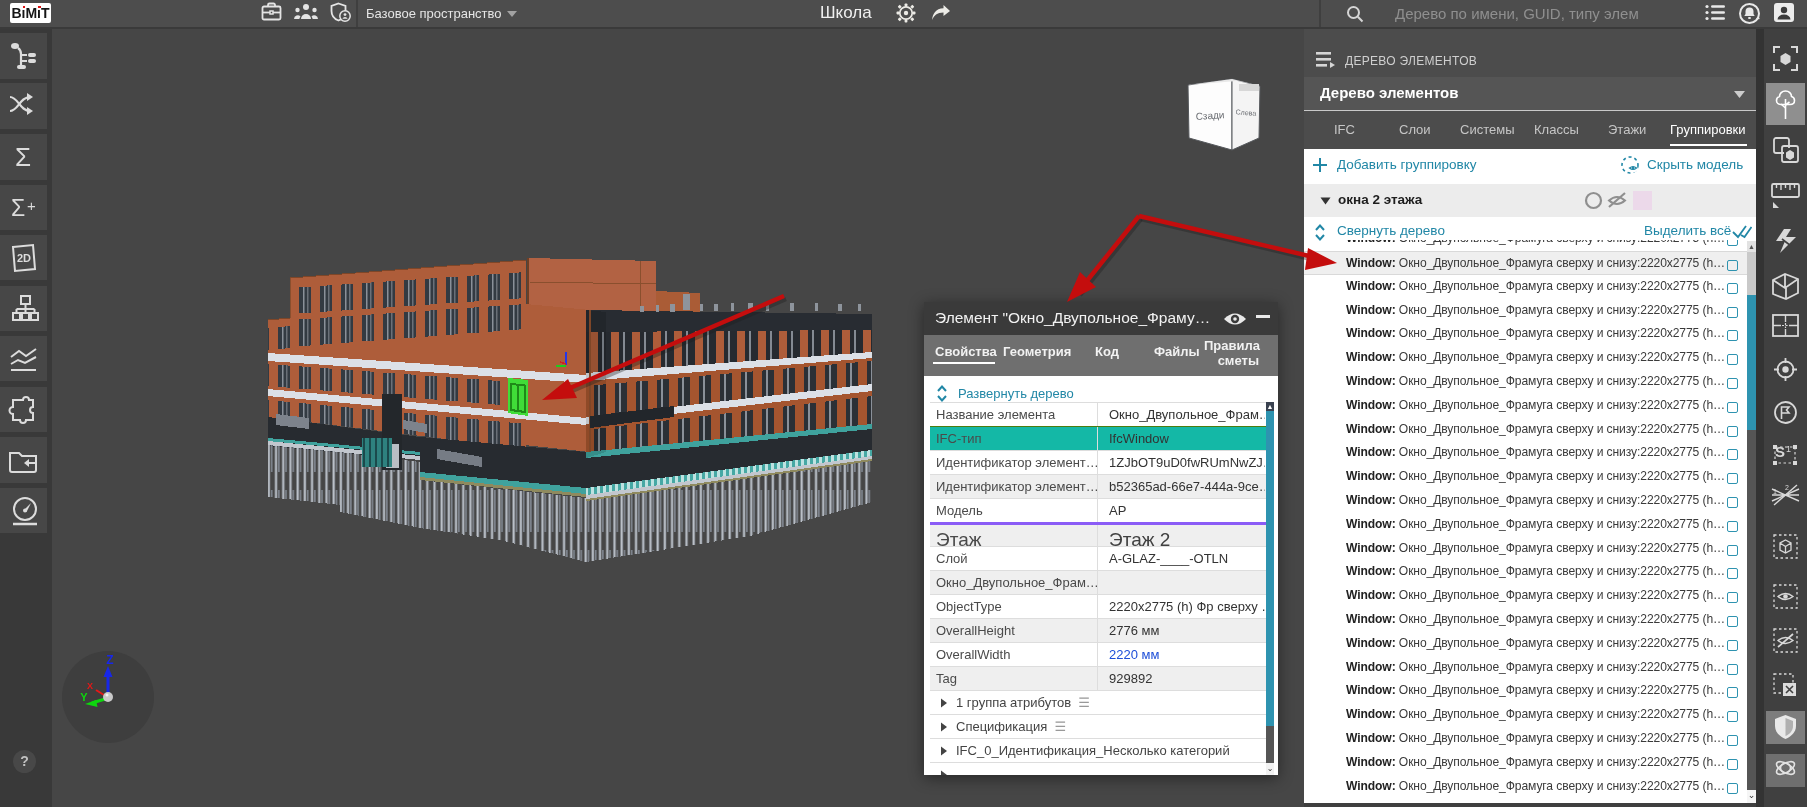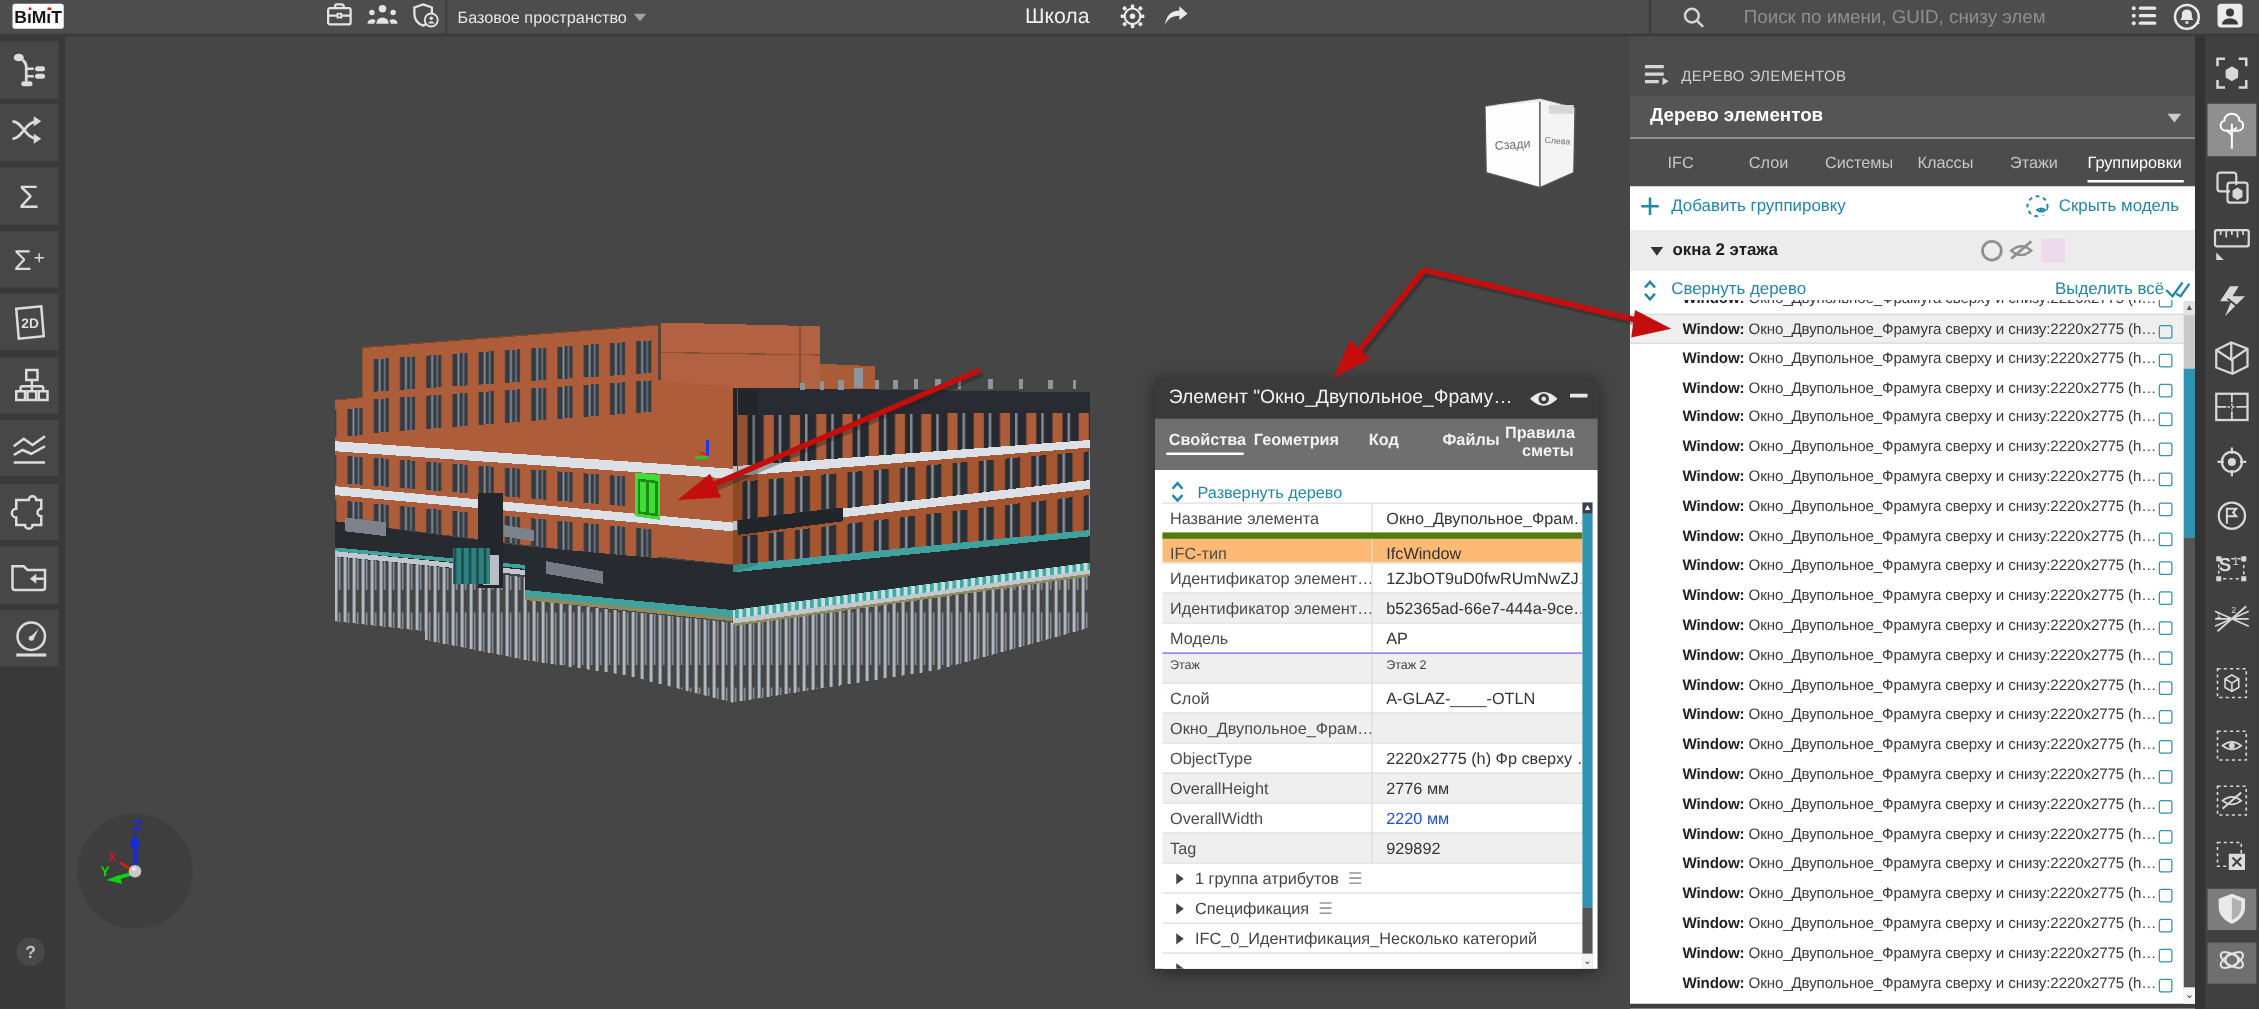--- a/index.html
+++ b/index.html
@@ -230,21 +230,21 @@
 
 <svg class="abs" style="left:931px;top:4px" width="20" height="18" viewBox="0 0 20 18">
 <path d="M12.5 1 L19 7 L12.5 12 V8.5 C6 8.5 3 11.5 1 16 C1.8 10 4.5 4.5 12.5 4.3 z" fill="#ecebe6"></path>
 </svg>
 <div class="abs" style="left:1319px;top:0;width:2px;height:27px;background:#3f3f3f"></div>
 
 <svg class="abs" style="left:1346px;top:5px" width="18" height="18" viewBox="0 0 18 18">
 <circle cx="7.5" cy="7.5" r="5.5" fill="none" stroke="#d5d5d5" stroke-width="2"></circle>
 <line x1="11.8" y1="11.8" x2="16.5" y2="16.5" stroke="#d5d5d5" stroke-width="2"></line>
 </svg>
-<div class="abs" style="left:1395px;top:5px;font-size:15px;color:#8f8f8f">Поиск по имени, GUID, снизу элем</div>
+<div class="abs" style="left:1395px;top:5px;font-size:15px;color:#8f8f8f">Дерево по имени, GUID, типу элем</div>
 
 <svg class="abs" style="left:1705px;top:4px" width="21" height="17" viewBox="0 0 21 17">
 <g fill="#e8e8e8">
 <circle cx="2" cy="2.5" r="1.6"></circle>
         <circle cx="2" cy="8.5" r="1.6"></circle>
         <circle cx="2" cy="14.5" r="1.6"></circle>
 <rect x="6" y="1.2" width="14" height="2.6" rx="1.3"></rect>
         <rect x="6" y="7.2" width="14" height="2.6" rx="1.3"></rect>
         <rect x="6" y="13.2" width="14" height="2.6" rx="1.3"></rect>
 </g>
@@ -672,41 +672,41 @@
     <path d="M2 6 L6 1.5 L10 6" fill="none" stroke="#2187a6" stroke-width="2"></path>
     <path d="M2 11 L6 15.5 L10 11" fill="none" stroke="#2187a6" stroke-width="2"></path>
   </svg>
   <div class="abs" style="left:34px;top:10px;font-size:13px;color:#2187a6">Развернуть дерево</div>
   <div id="fptable" class="abs" style="left:6px;top:26px;width:336px">
         <div style="position:absolute;left:0;top:0px;width:336px;height:24px;background:#fff;border-top:1px solid #ddd;font-size:13px;white-space:nowrap">
           <div style="position:absolute;left:6px;top:4px;color:#4a4a4a">Название элемента</div>
           <div style="position:absolute;left:167px;top:0;width:1px;height:24px;background:#ddd"></div>
           <div style="position:absolute;left:179px;top:4px;width:156px;overflow:hidden;color:#333">Окно_Двупольное_Фрам…</div>
         </div>
-        <div style="position:absolute;left:0;top:24px;width:336px;height:24px;background:#fdba74;border-top:5px solid #4d7c0f;font-size:13px;white-space:nowrap">
+        <div style="position:absolute;left:0;top:24px;width:336px;height:24px;background:#14b8a6;border-top:1px solid #4d7c0f;font-size:13px;white-space:nowrap">
           <div style="position:absolute;left:6px;top:4px;color:#4a4a4a">IFC-тип</div>
           <div style="position:absolute;left:167px;top:0;width:1px;height:24px;background:#ddd"></div>
           <div style="position:absolute;left:179px;top:4px;width:156px;overflow:hidden;color:#333">IfcWindow</div>
         </div>
         <div style="position:absolute;left:0;top:48px;width:336px;height:24px;background:#fff;border-top:1px solid #ddd;font-size:13px;white-space:nowrap">
           <div style="position:absolute;left:6px;top:4px;color:#4a4a4a">Идентификатор элемент…</div>
           <div style="position:absolute;left:167px;top:0;width:1px;height:24px;background:#ddd"></div>
           <div style="position:absolute;left:179px;top:4px;width:156px;overflow:hidden;color:#333">1ZJbOT9uD0fwRUmNwZJ…</div>
         </div>
         <div style="position:absolute;left:0;top:72px;width:336px;height:24px;background:#efefef;border-top:1px solid #ddd;font-size:13px;white-space:nowrap">
           <div style="position:absolute;left:6px;top:4px;color:#4a4a4a">Идентификатор элемент…</div>
           <div style="position:absolute;left:167px;top:0;width:1px;height:24px;background:#ddd"></div>
           <div style="position:absolute;left:179px;top:4px;width:156px;overflow:hidden;color:#333">b52365ad-66e7-444a-9ce…</div>
         </div>
         <div style="position:absolute;left:0;top:96px;width:336px;height:24px;background:#fff;border-top:1px solid #ddd;font-size:13px;white-space:nowrap">
           <div style="position:absolute;left:6px;top:4px;color:#4a4a4a">Модель</div>
           <div style="position:absolute;left:167px;top:0;width:1px;height:24px;background:#ddd"></div>
           <div style="position:absolute;left:179px;top:4px;width:156px;overflow:hidden;color:#333">АР</div>
         </div>
-        <div style="position:absolute;left:0;top:120px;width:336px;height:36px;background:#efefef;border-top:1px solid #8b5cf6;font-size:10px;white-space:nowrap">
+        <div style="position:absolute;left:0;top:120px;width:336px;height:36px;background:#efefef;border-top:3px solid #8b5cf6;font-size:19px;white-space:nowrap">
           <div style="position:absolute;left:6px;top:4px;color:#4a4a4a">Этаж</div>
           <div style="position:absolute;left:167px;top:0;width:1px;height:24px;background:#ddd"></div>
           <div style="position:absolute;left:179px;top:4px;width:156px;overflow:hidden;color:#404040">Этаж 2</div>
         </div>
         <div style="position:absolute;left:0;top:144px;width:336px;height:24px;background:#fff;border-top:1px solid #ddd;font-size:13px;white-space:nowrap">
           <div style="position:absolute;left:6px;top:4px;color:#4a4a4a">Слой</div>
           <div style="position:absolute;left:167px;top:0;width:1px;height:24px;background:#ddd"></div>
           <div style="position:absolute;left:179px;top:4px;width:156px;overflow:hidden;color:#333">A-GLAZ-____-OTLN</div>
         </div>
         <div style="position:absolute;left:0;top:168px;width:336px;height:24px;background:#efefef;border-top:1px solid #ddd;font-size:13px;white-space:nowrap">

